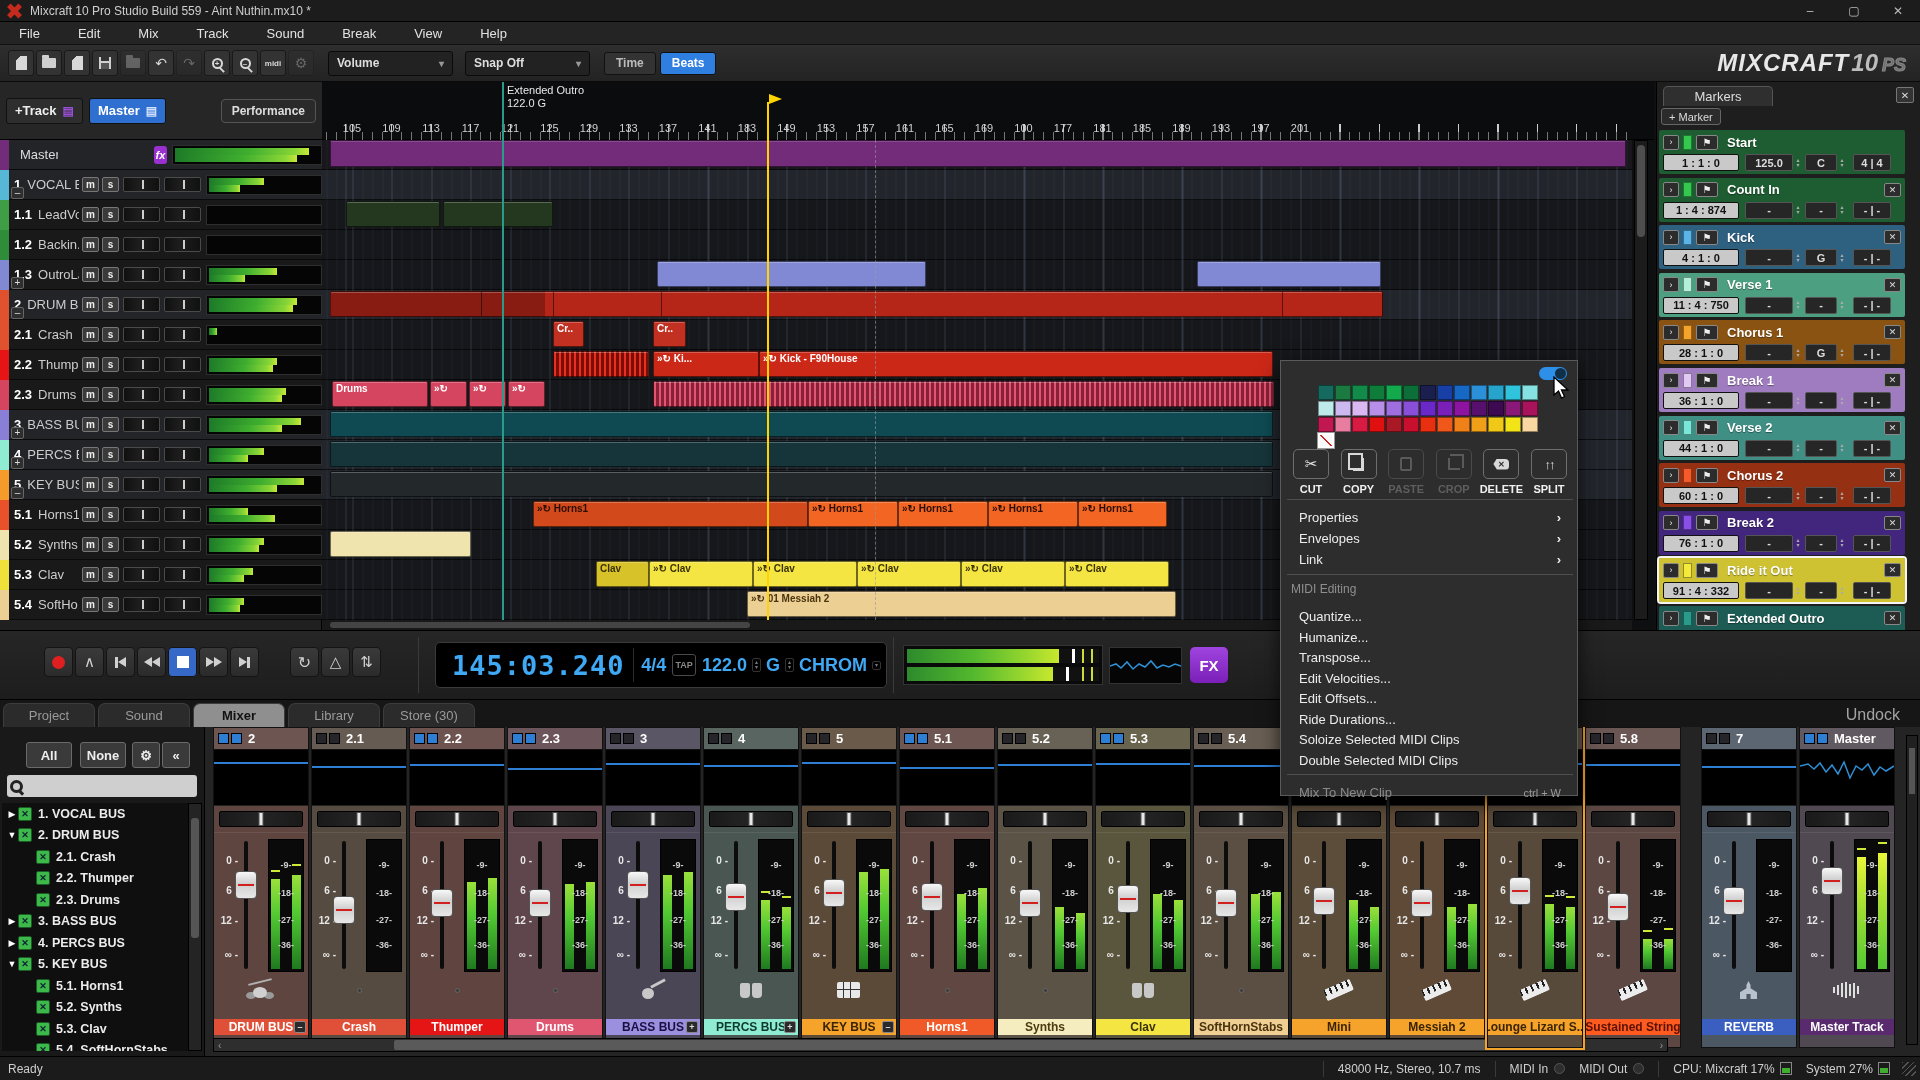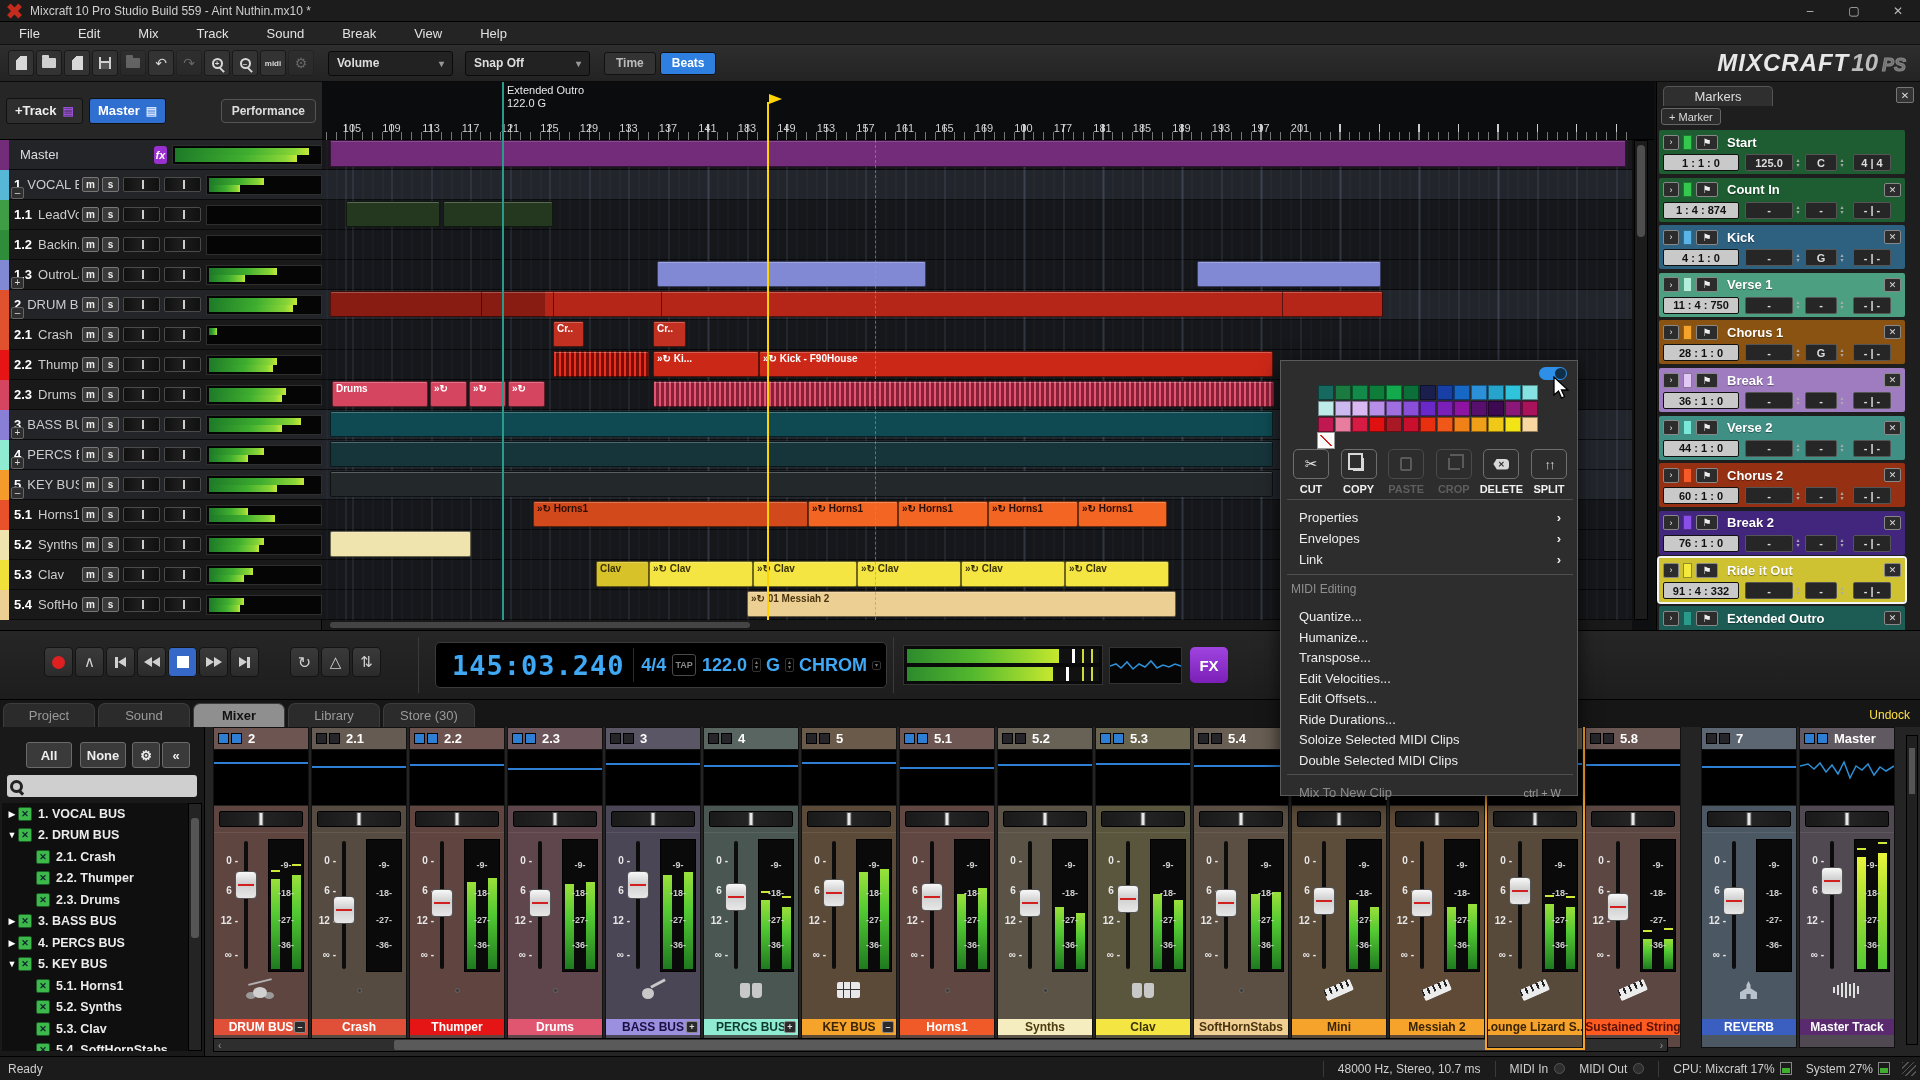--- a/index.html
+++ b/index.html
@@ -131,21 +131,21 @@
 .tmbar .fill{position:absolute;left:0;top:0;height:100%;background:linear-gradient(90deg,#2d8a2d,#54b82e 45%,#8fd32e 75%,#c8e82e)}
 .tmbar .pk{position:absolute;top:0;width:3px;height:100%;background:#fff}
 .tmbar .yt{position:absolute;top:0;width:2px;height:100%;background:#cddc39}
 #tscope{position:absolute;left:1109px;top:16px;width:73px;height:37px;background:#050505;border:1px solid #333}
 #fxbig{position:absolute;left:1190px;top:16px;width:38px;height:36px;background:linear-gradient(#a044e0,#7b1fb8);border-radius:5px;color:#fff;font-weight:bold;font-size:15px;display:flex;align-items:center;justify-content:center}
 .tsep{position:absolute;top:6px;width:1px;height:56px;background:#3a3a3a}
 
 #tabbar{left:0;top:700px;width:1920px;height:27px;background:#161616;display:flex;align-items:flex-end}
 .tab{width:92px;height:24px;margin-left:3px;background:#2b2b2b;border:1px solid #3c3c3c;border-bottom:none;border-radius:7px 7px 0 0;display:flex;align-items:center;justify-content:center;font-size:13px;color:#9a9a9a}
 .tab.active{background:#8f8f8f;color:#111;font-weight:bold}
-#undock{margin-left:auto;margin-right:10px;font-size:12px;color:#fde047;display:flex;align-items:center;height:24px}
+#undock{margin-left:auto;margin-right:20px;font-size:16px;color:#a3a3a3;display:flex;align-items:center;height:24px}
 
 #mixer{left:0;top:727px;width:1920px;height:329px;background:#242424;overflow:hidden}
 #sidebar{position:absolute;left:0;top:0;width:205px;height:329px;background:#191919;border-right:1px solid #000}
 .sbbtn{position:absolute;top:15px;height:26px;background:#3a3a3a;border:1px solid #6a6a6a;border-radius:3px;color:#eee;font-weight:bold;font-size:13px;display:flex;align-items:center;justify-content:center}
 #sb-search{position:absolute;left:7px;top:48px;width:190px;height:22px;background:#cfcfcf;border-radius:3px;display:flex;align-items:center}
 #sb-mag{width:13px;height:13px;border:3px solid #222;border-radius:50%;margin-left:3px;position:relative}
 #sb-mag::after{content:"";position:absolute;right:-4px;bottom:-4px;width:6px;height:3px;background:#222;transform:rotate(45deg)}
 #sb-tree{position:absolute;left:2px;top:76px;width:186px;height:248px;background:#0f0f0f;overflow:hidden}
 .treerow{display:flex;align-items:center;height:21.5px}
 .tr-arrow{width:12px;text-align:center;color:#fff;font-size:9px;flex-shrink:0}

